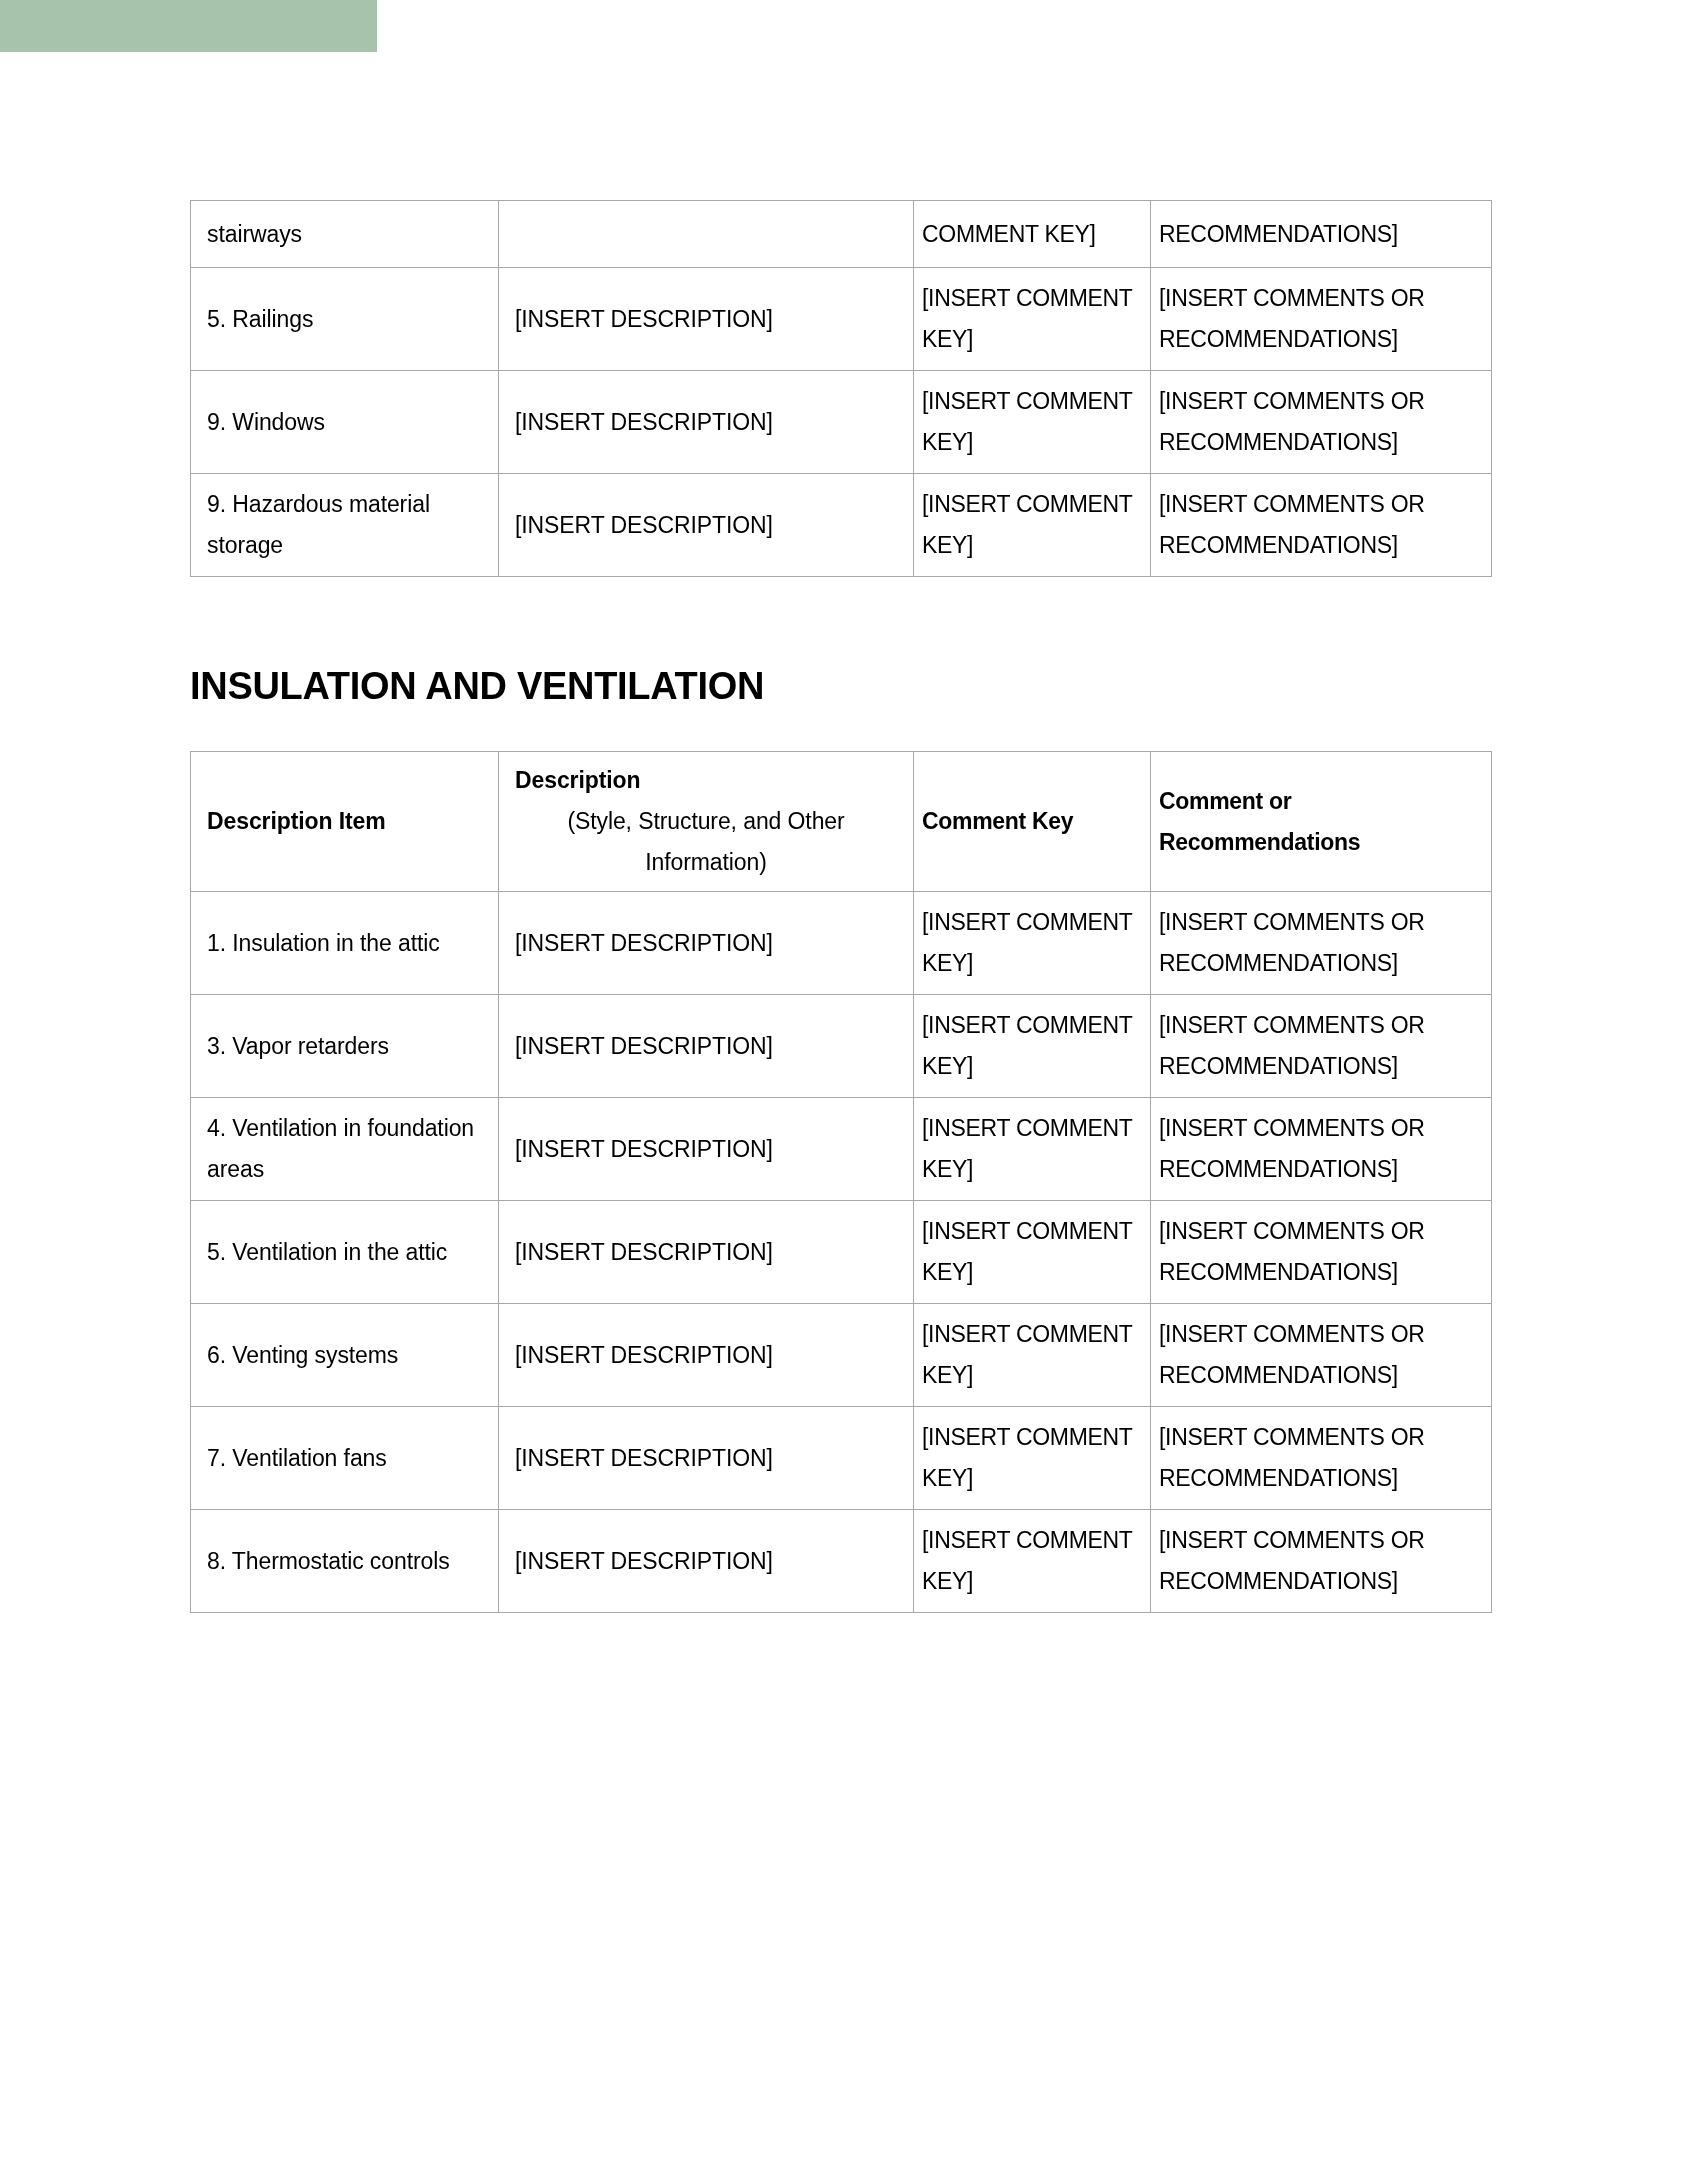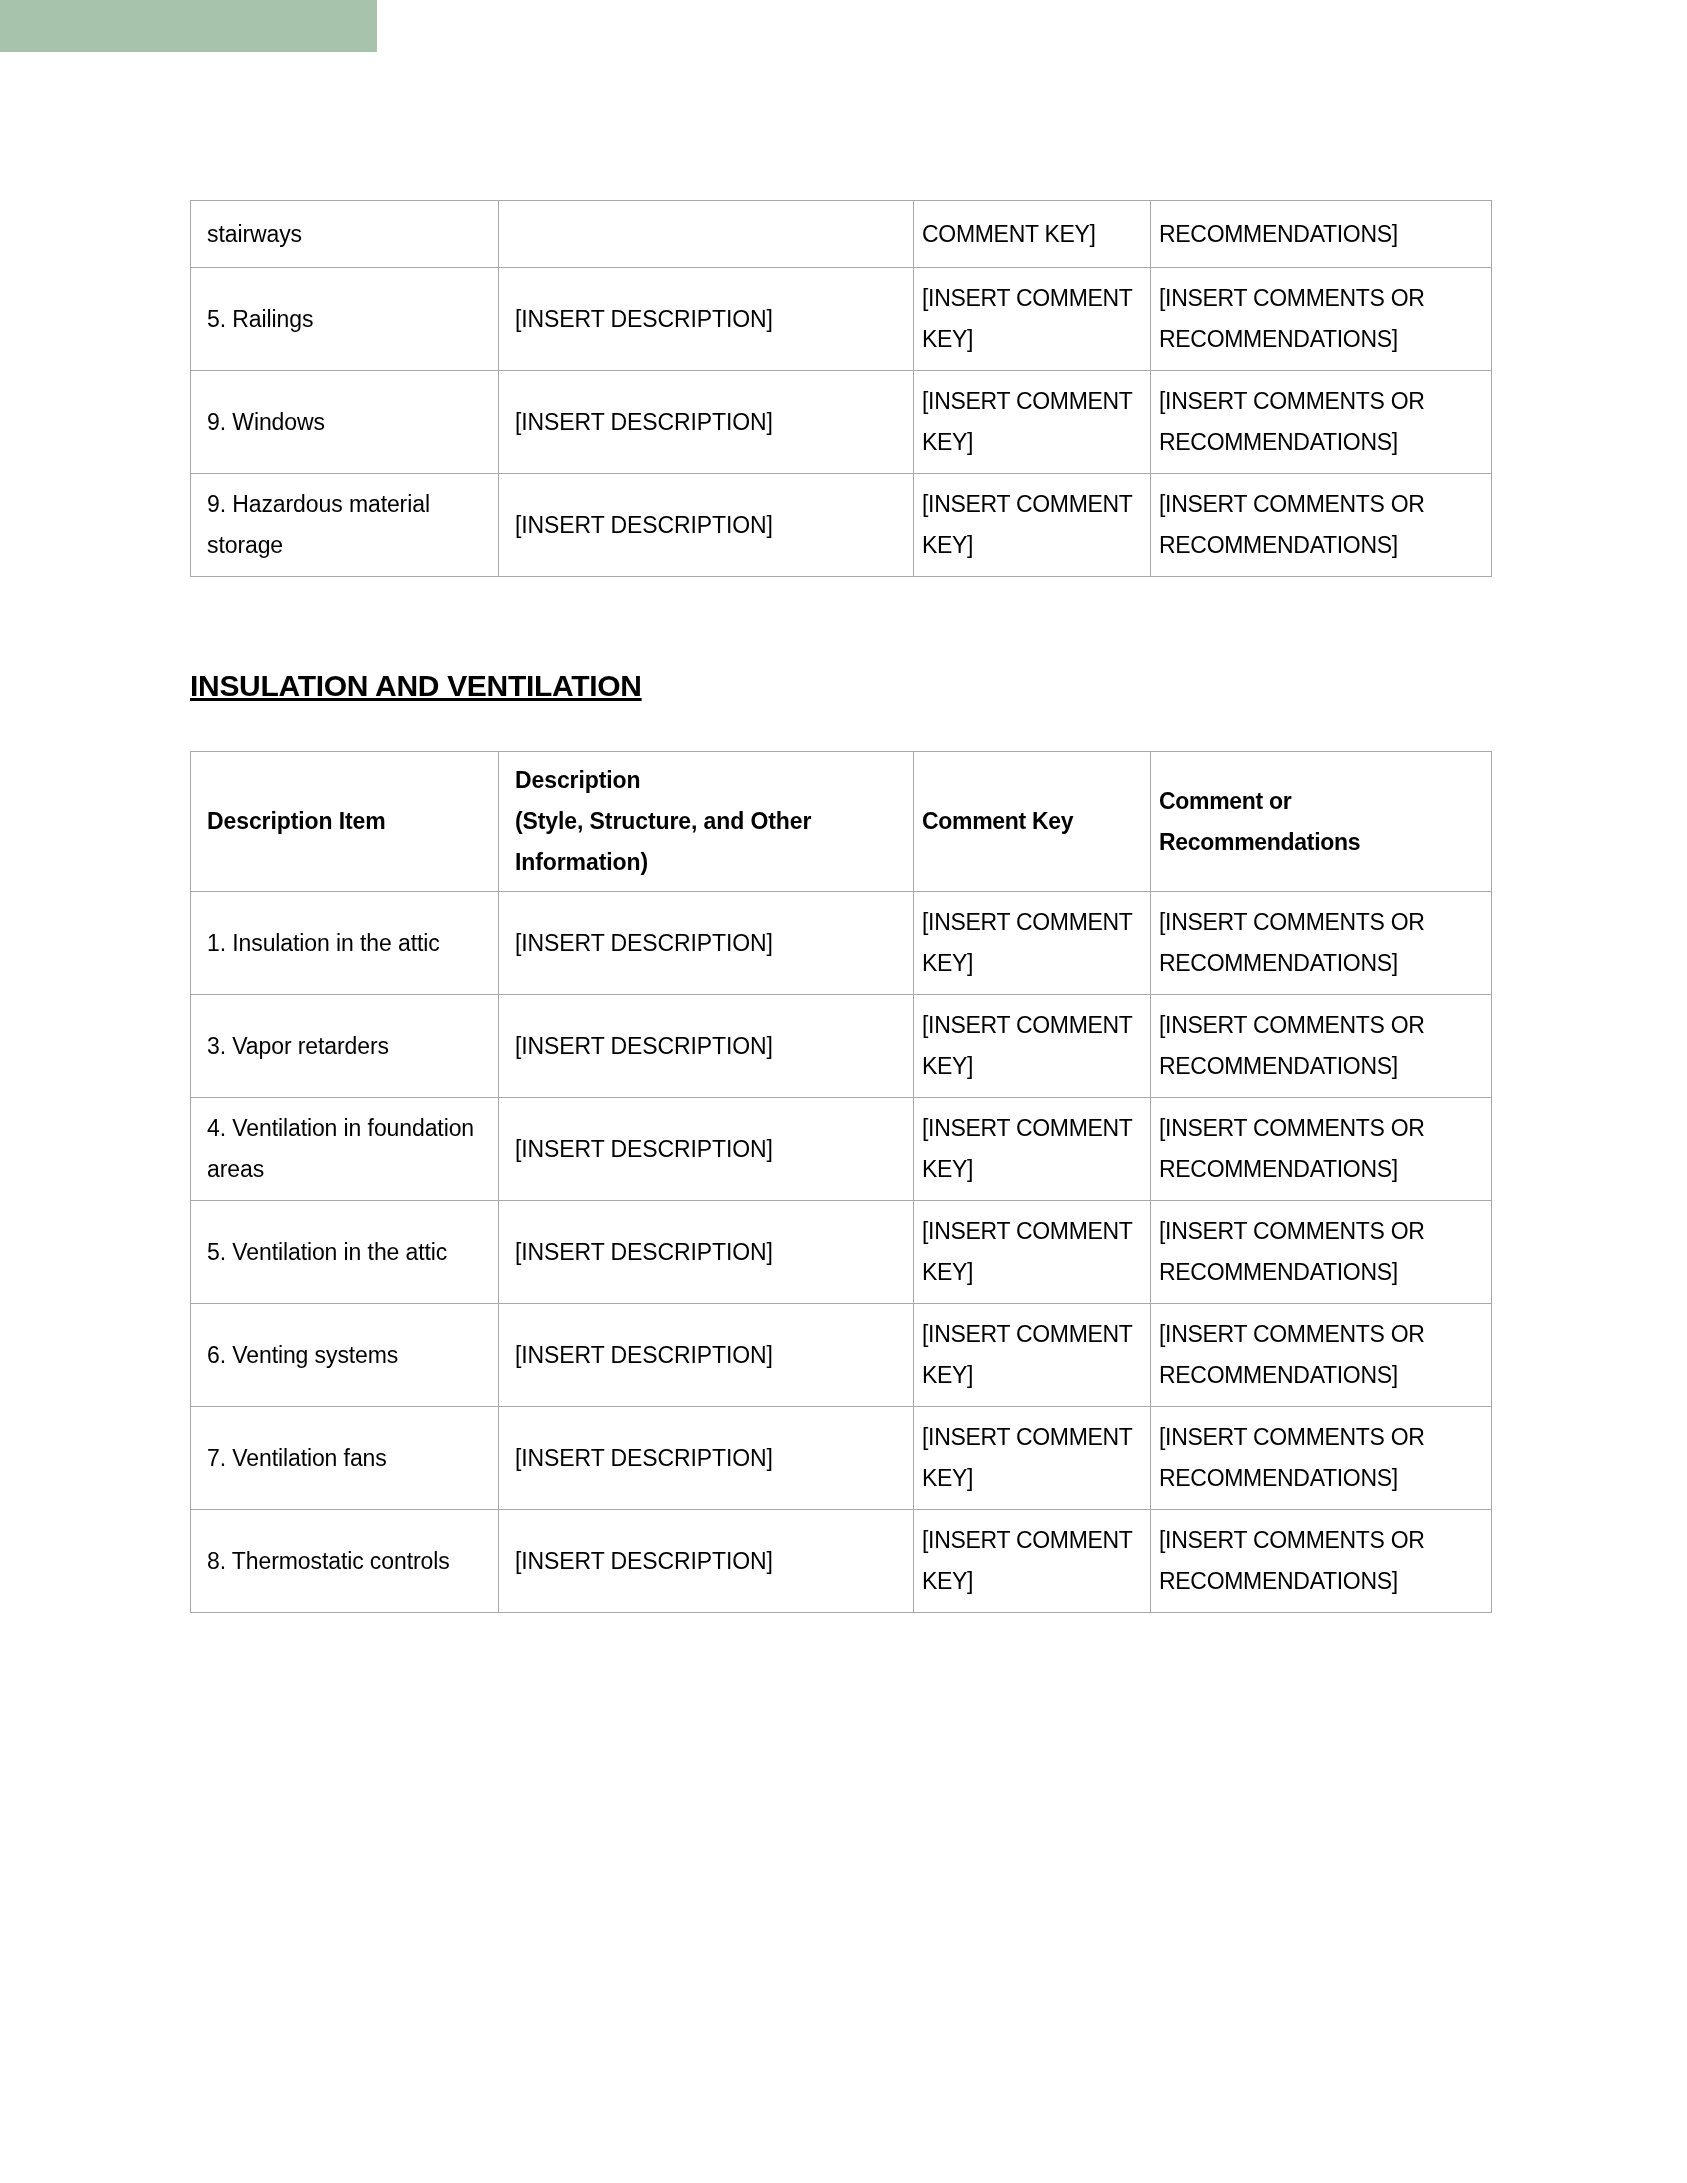--- a/index.html
+++ b/index.html
@@ -20,25 +20,24 @@
     width: 1301px;
   }
   table.insp {
     border-collapse: collapse;
     table-layout: fixed;
     width: 1301px;
   }
   table.t1 { margin-top: 200px; }
   h2.section-heading {
     margin: 92px 0 0 0;
-    font-size: 30px;
+    font-size: 38px;
     line-height: 34px;
     font-weight: bold;
     letter-spacing: -0.3px;
-    text-decoration: underline;
   }
   table.t2 { margin-top: 48px; }
   td {
     border: 1.3px solid #a8a8a8;
     box-sizing: border-box;
     vertical-align: middle;
     font-size: 23px;
     line-height: 41px;
     letter-spacing: -0.1px;
     padding: 6.6px 16px;
@@ -50,21 +49,21 @@
   col.c4 { width: 341px; }
   td.key, td.rec {
     text-align: left;
     padding-left: 8px; padding-right: 8px;
     letter-spacing: -0.3px;
   }
   tr.row-partial td { height: 67px; }
   tr.row td { height: 103px; }
   tr.row-head td { height: 140px; }
   .b { font-weight: bold; }
-  .hdr-desc-note { font-weight: bold; }
+  .hdr-desc-note { font-weight: normal; text-align: center; }
 </style>
 </head>
 <body>
 
 <div class="accent-bar" style="background: rgb(167, 195, 171);"></div>
 
 <div class="content">
 
   <table class="insp t1">
     <colgroup>

